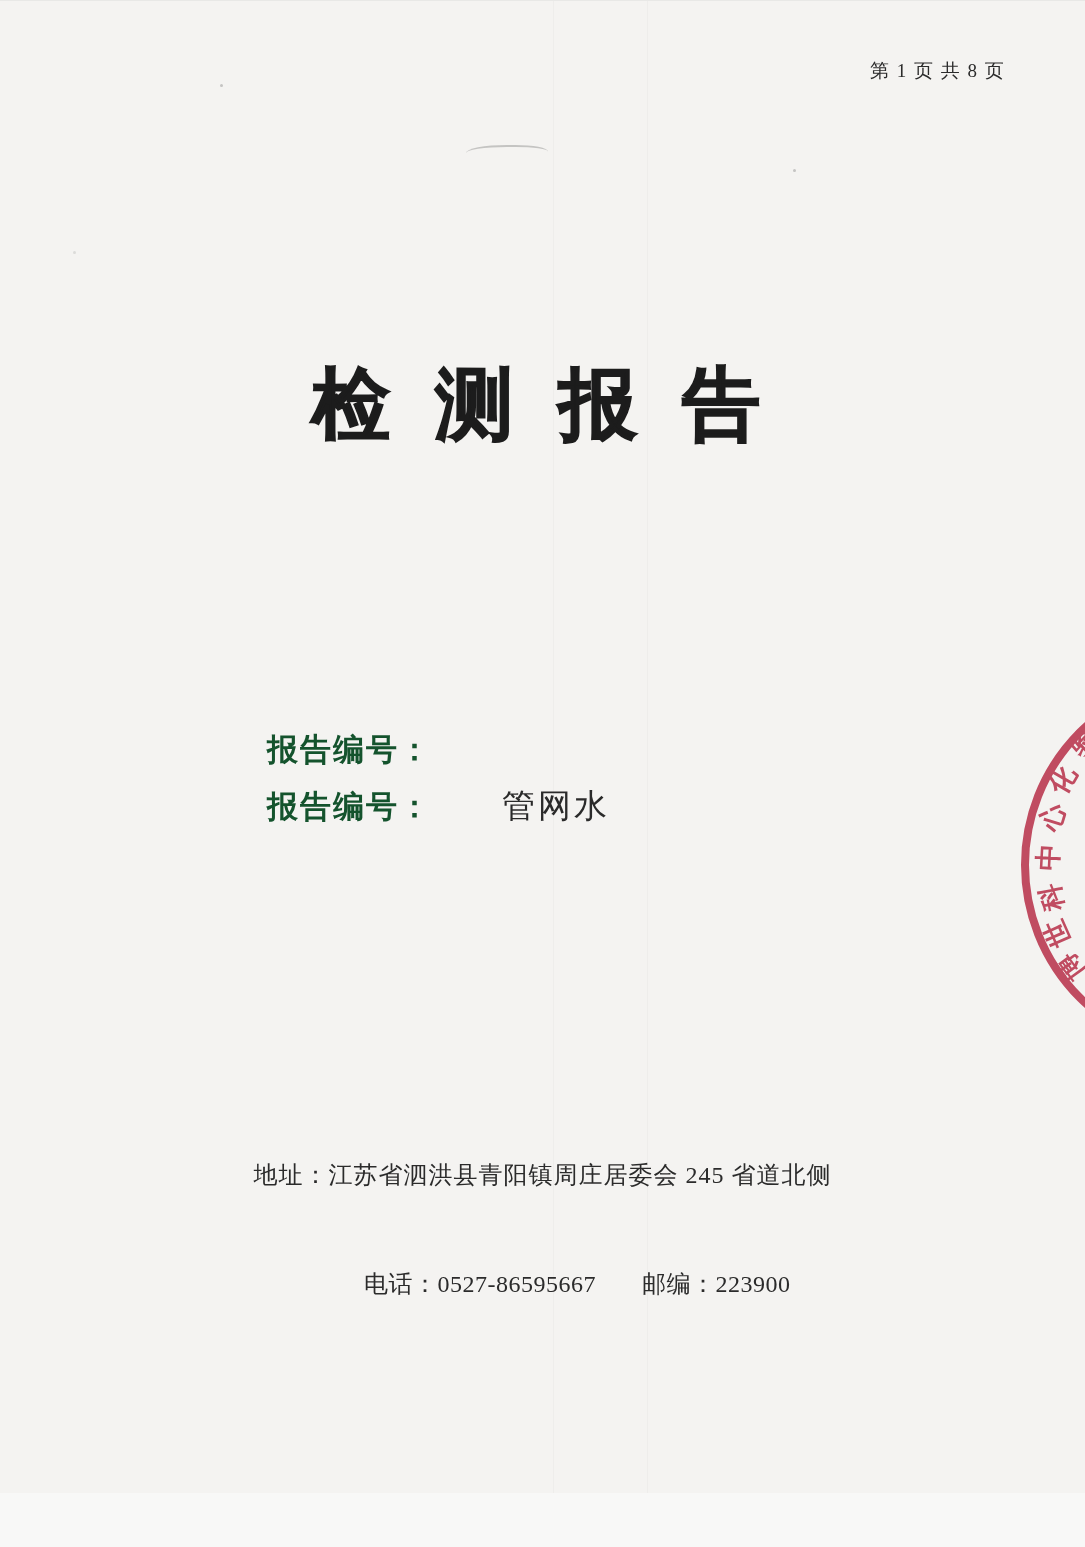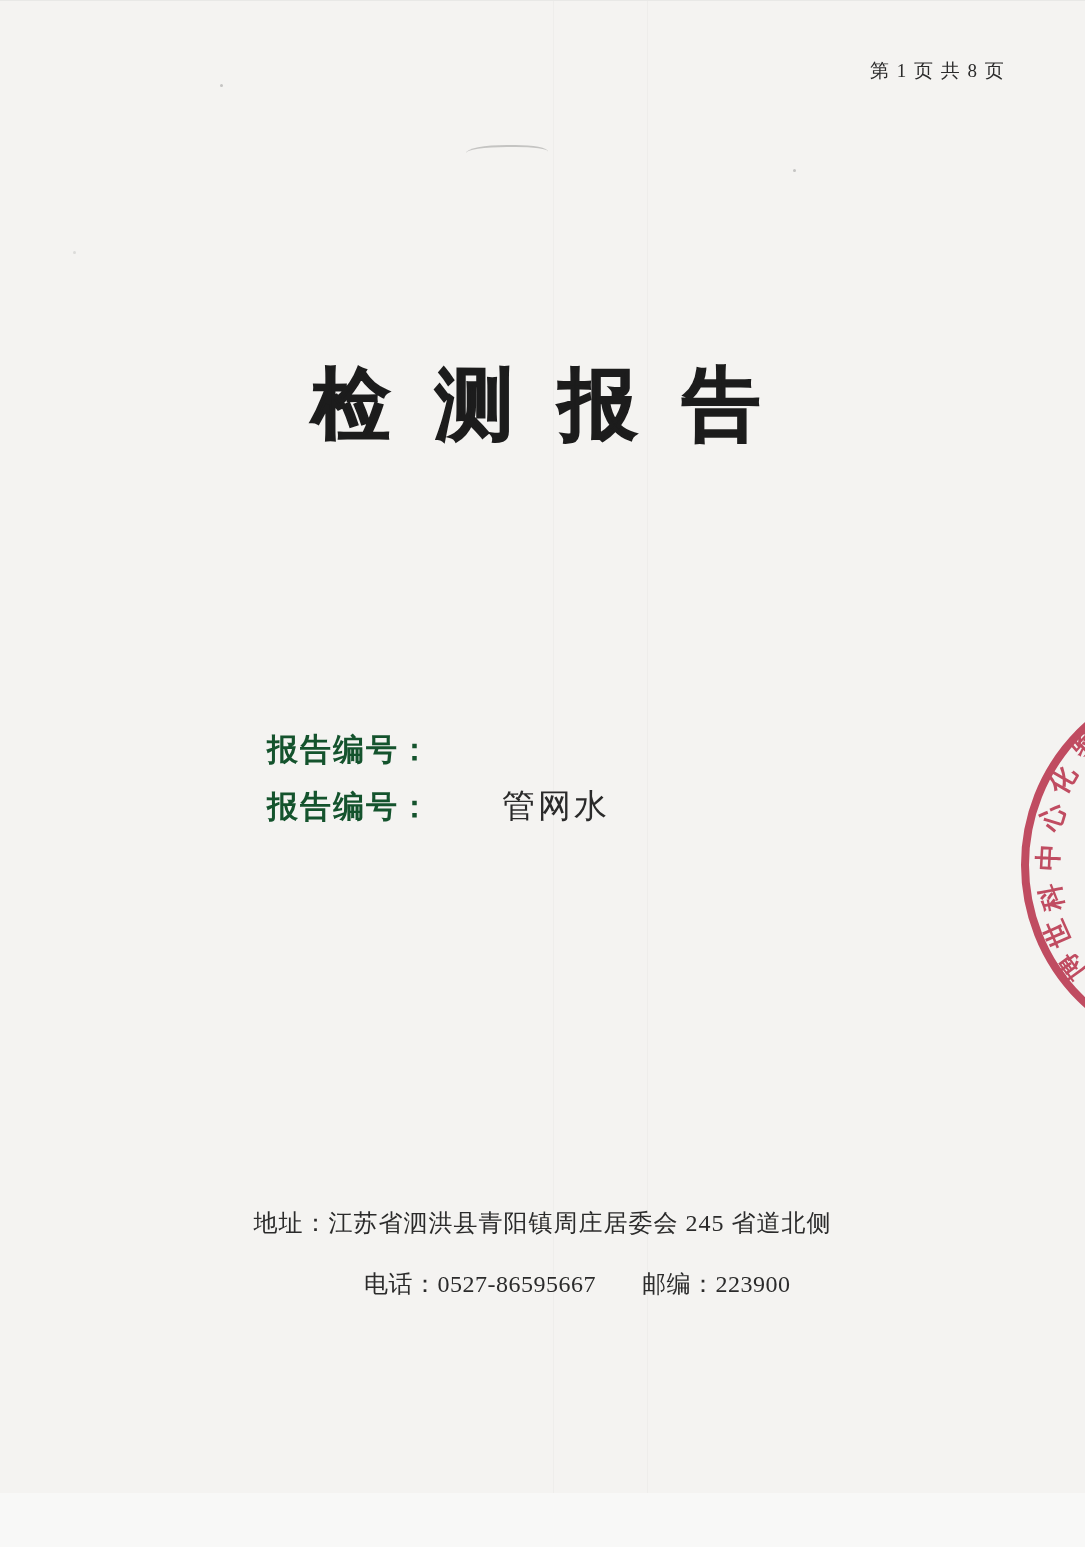--- a/index.html
+++ b/index.html
@@ -89,21 +89,21 @@
   .field-value {
     font-size: 33px;
     letter-spacing: 1.5px;
     color: #2a2a2a;
     white-space: nowrap;
   }
   .field-value.cjk { letter-spacing: 3px; text-align: right; }
 
   .footer-address {
     position: absolute;
-    top: 1206px;
+    top: 1158px;
     left: 0;
     width: 100%;
     text-align: center;
     font-size: 24px;
     letter-spacing: 1px;
     color: #2b2b2b;
     white-space: nowrap;
   }
   .footer-contact {
     position: absolute;

